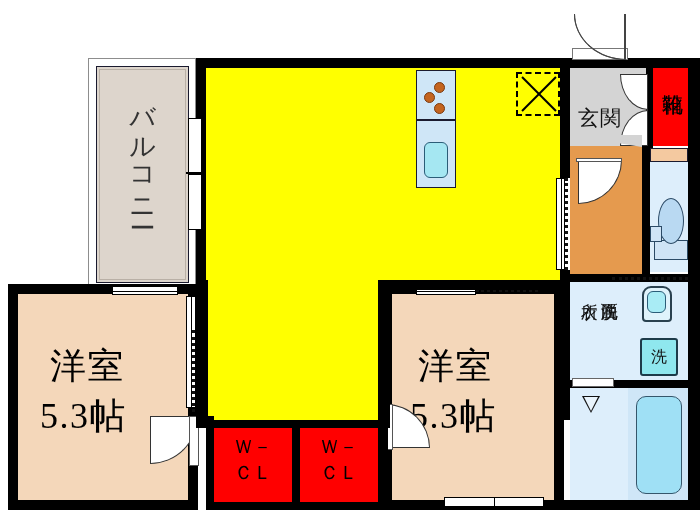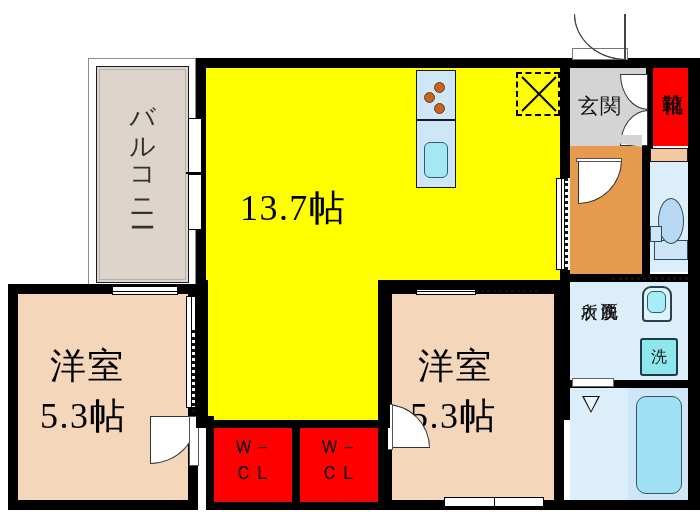--- a/index.html
+++ b/index.html
@@ -102,39 +102,38 @@
   <div class="bal-txt" style="left:128px;top:88px;">バルコニー</div>
 
   <div class="b wall" style="left:196px;top:58px;width:374px;height:10px;"></div>
   <div class="b wall" style="left:196px;top:58px;width:10px;height:232px;"></div>
 
   <div class="b wall" style="left:688px;top:58px;width:12px;height:450px;"></div>
   <div class="b wall" style="left:560px;top:58px;width:140px;height:10px;"></div>
 
   <div class="b fill-ldk" style="left:206px;top:68px;width:354px;height:352px;"></div>
 
-  <div class="lbl lbl-sub" style="left:240px;top:190px;font-size:36px;">13.7帖</div>
 
   <div class="win win-h" style="left:188px;top:118px;width:14px;height:112px;"></div>
   <div class="b" style="left:186px;top:172px;width:18px;height:2px;background:#000;"></div>
 
   <div class="b fill-bath ol" style="left:416px;top:70px;width:40px;height:50px;"></div>
   <div class="burner" style="left:434px;top:82px;width:9px;height:9px;"></div>
   <div class="burner" style="left:424px;top:92px;width:9px;height:9px;"></div>
   <div class="burner" style="left:434px;top:103px;width:9px;height:9px;"></div>
 
   <div class="b fill-bath ol" style="left:416px;top:120px;width:40px;height:68px;"></div>
   <div class="sinkbowl" style="left:424px;top:142px;width:22px;height:34px;"></div>
 
   <div class="xbox" style="left:516px;top:72px;width:44px;height:44px;">
       <i></i>
     </div>
 
   <div class="b fill-entry" style="left:570px;top:68px;width:78px;height:78px;"></div>
-  <div class="entry-txt" style="left:578px;top:92px;font-family:Liberation Serif, serif;">玄関</div>
+  <div class="entry-txt" style="left:578px;top:104px;font-family:Liberation Serif, serif;">玄関</div>
 
   <div class="b fill-white" style="left:572px;top:48px;width:56px;height:12px;border:1px solid #777;"></div>
   <div class="swing" style="left:574px;top:14px;width:52px;height:46px;border-radius:0 0 0 100%;
               border-top:none;border-right:none;background:transparent;
               border-left:1px solid #555;border-bottom:1px solid #555;"></div>
   <div class="b" style="left:574px;top:14px;width:52px;height:46px;
               border:1.5px solid #444;border-top:none;border-right:none;
               border-radius:0 0 0 100%;"></div>
   <div class="b" style="left:624px;top:14px;width:2px;height:46px;background:#444;"></div>
 

